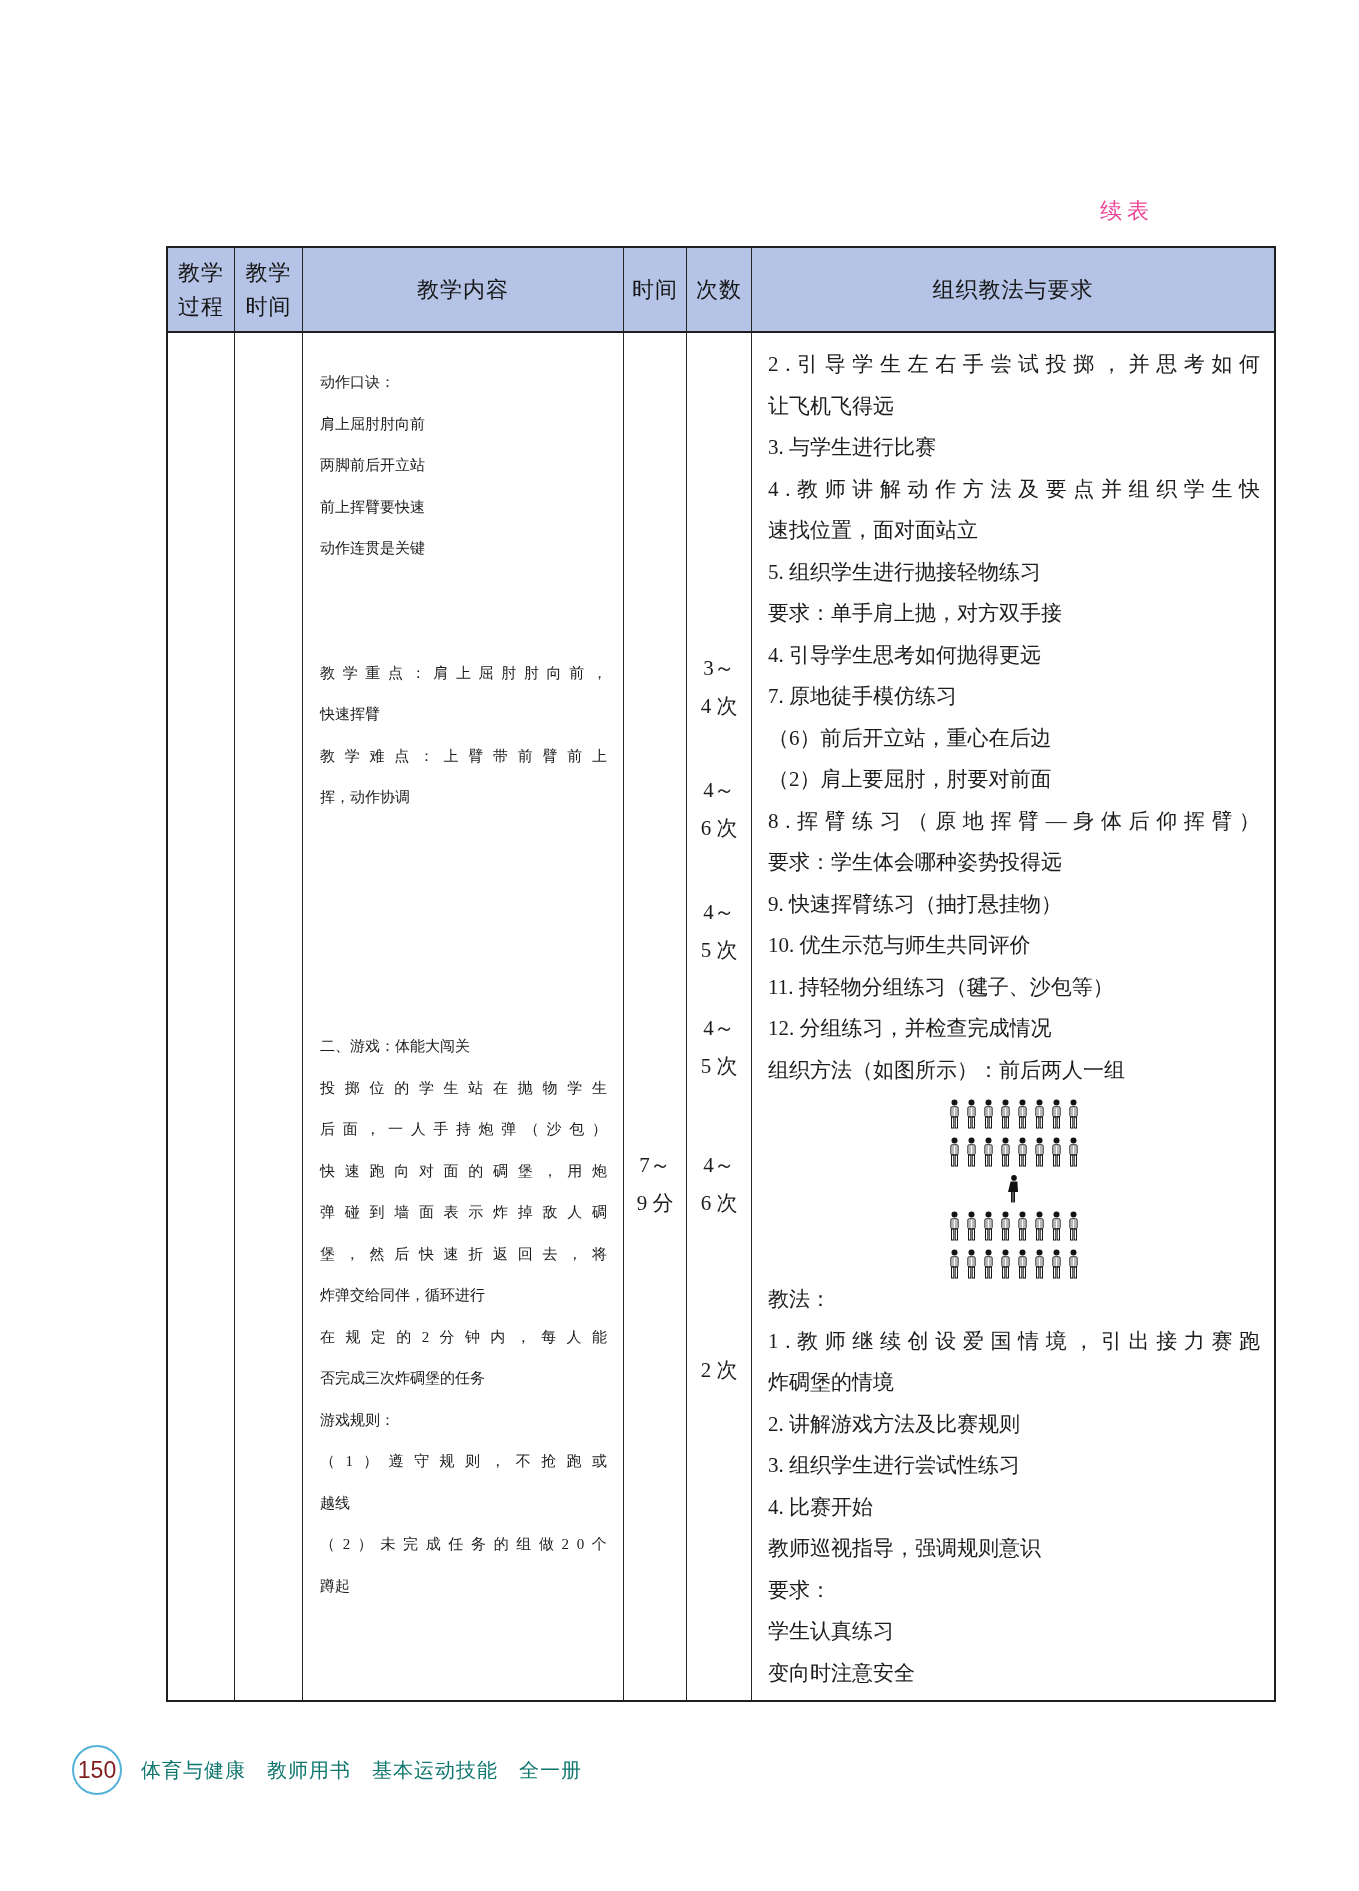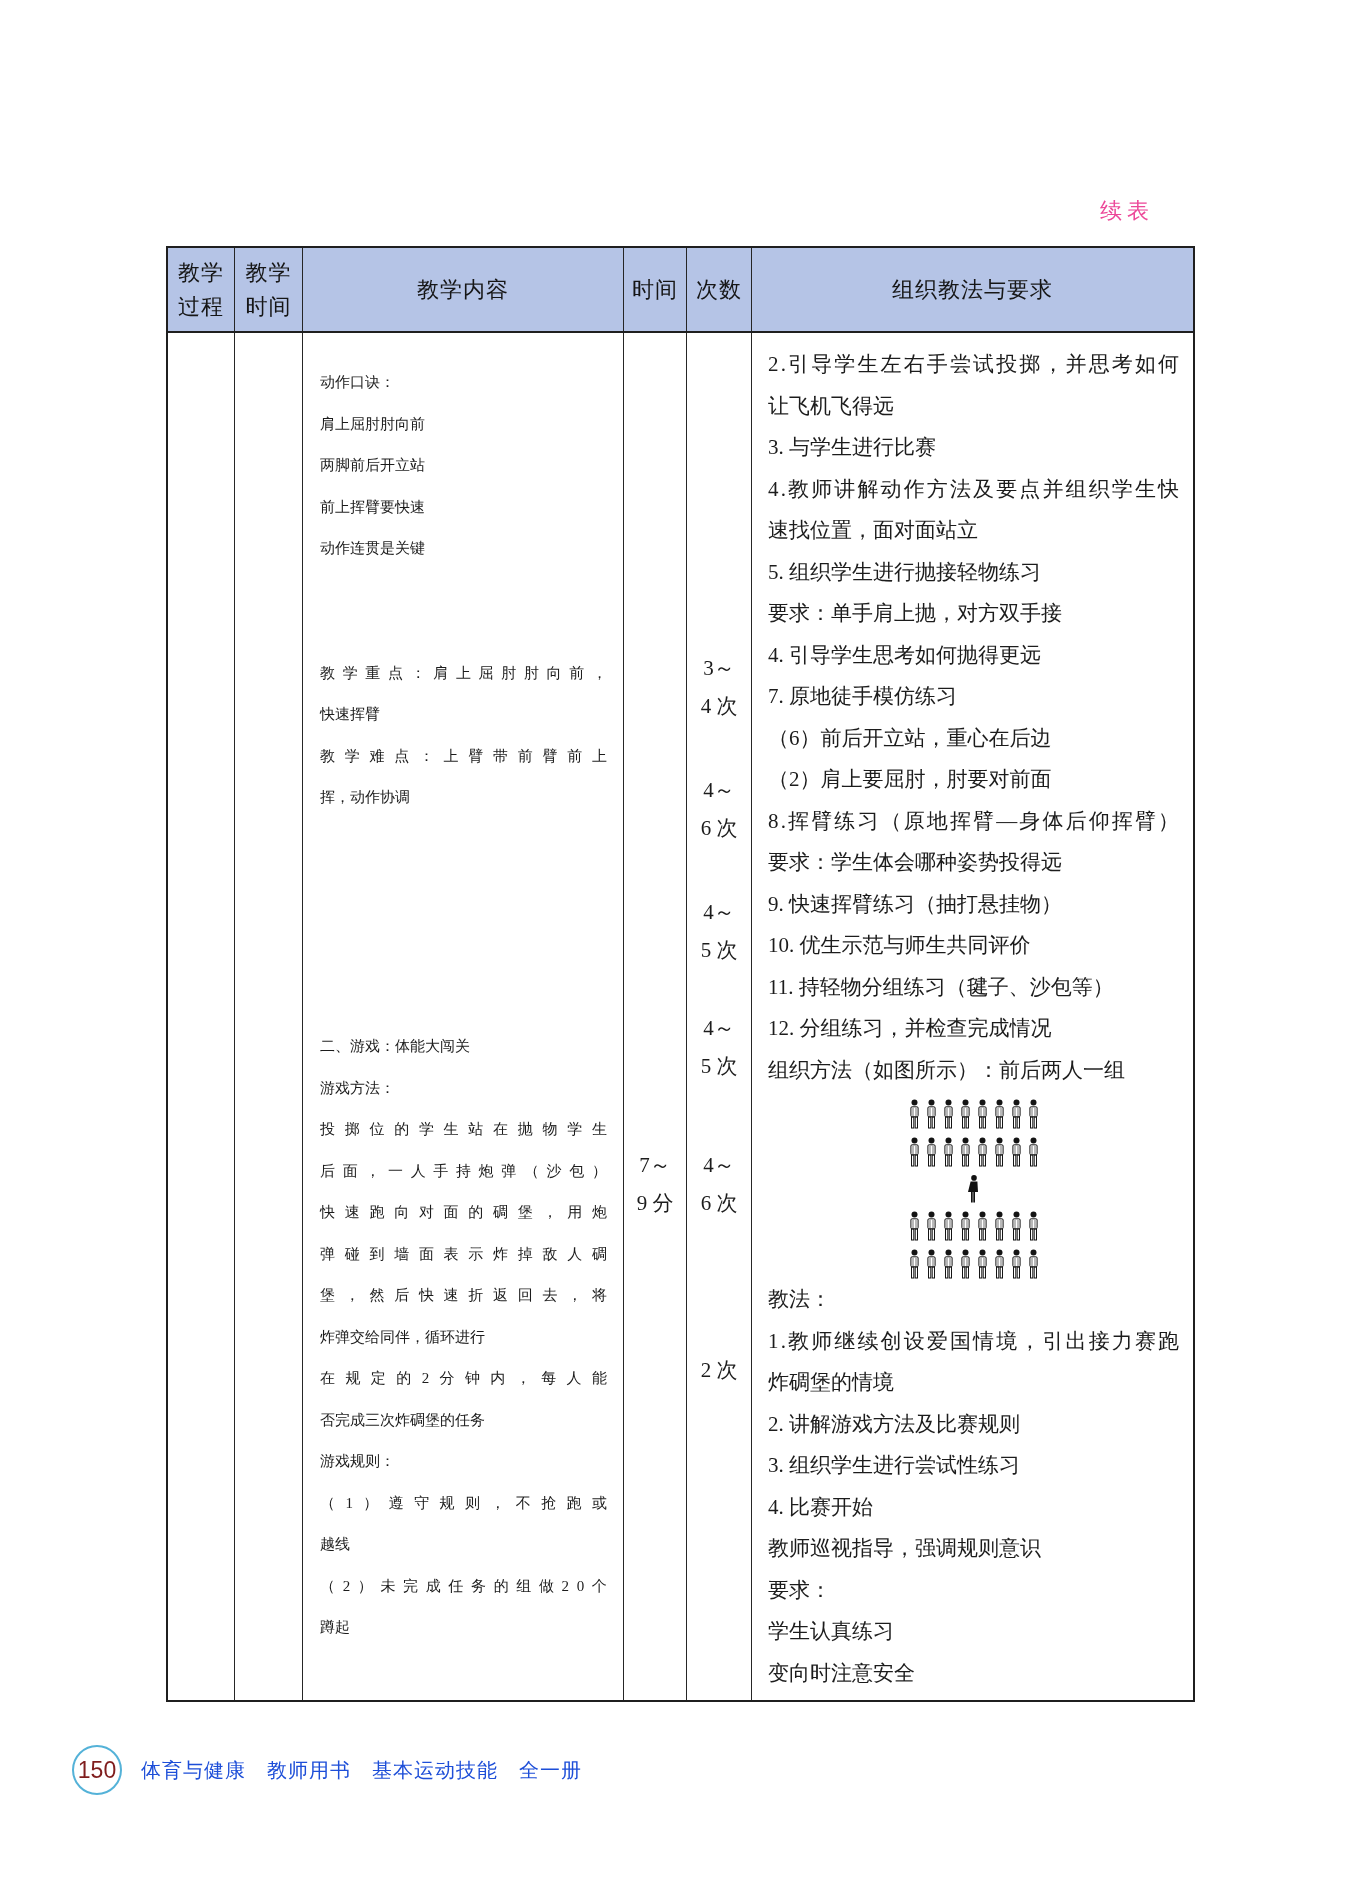--- a/index.html
+++ b/index.html
@@ -6,21 +6,21 @@
   .page {
     position:relative; width:1359px; height:1891px; background:#ffffff;
     font-family:"Liberation Serif","DejaVu Serif",serif; color:#1c1c1c;
     overflow:hidden;
   }
   .continued {
     position:absolute; left:1100px; top:196px;
     font-size:22px; letter-spacing:5px; color:#ec4899; white-space:nowrap;
   }
   .tbl {
-    position:absolute; left:166px; top:246px; width:1029px; height:1456px;
+    position:absolute; left:166px; top:246px; width:1110px; height:1456px;
     border:2.5px solid #1f1f1f; box-sizing:border-box;
     display:flex; flex-direction:column; background:#fff;
   }
   .thead {
     display:flex; height:85px; flex:0 0 85px; background:#b5c4e6;
     border-bottom:2px solid #1f1f1f; box-sizing:border-box;
   }
   .tbody { display:flex; flex:1 1 auto; position:relative; }
   .th, .td { box-sizing:border-box; border-right:1.5px solid #262626; }
   .th:last-child, .td:last-child { border-right:none; }
@@ -52,21 +52,21 @@
   .badge {
     position:absolute; left:72px; top:1745px; width:50px; height:50px;
     border:2px solid #54b2d8; border-radius:50%; box-sizing:border-box;
     display:flex; align-items:center; justify-content:center;
     font-family:"Liberation Sans","DejaVu Sans",sans-serif;
     font-size:23px; color:#7f1d1d;
   }
   .book-title {
     position:absolute; left:141px; top:1756px; height:28px; line-height:28px;
     font-family:"Liberation Sans","DejaVu Sans",sans-serif;
-    font-size:20px; color:#1d4ed8; letter-spacing:1px; white-space:nowrap;
+    font-size:20px; color:#0f766e; letter-spacing:1px; white-space:nowrap;
   }
 </style>
 </head>
 <body>
 
 <div class="page">
 
   <div class="continued">续表</div>
 
   <div class="tbl">
@@ -135,21 +135,20 @@
             <span>前</span>
             <span>上</span>
           </div>
           <div class="tline">挥，动作协调</div>
           <div class="tline"></div>
           <div class="tline"></div>
           <div class="tline"></div>
           <div class="tline"></div>
           <div class="tline"></div>
           <div class="tline">二、游戏：体能大闯关</div>
-          <div class="tline">游戏方法：</div>
           <div class="tline just">
             <span>投</span>
             <span>掷</span>
             <span>位</span>
             <span>的</span>
             <span>学</span>
             <span>生</span>
             <span>站</span>
             <span>在</span>
             <span>抛</span>

